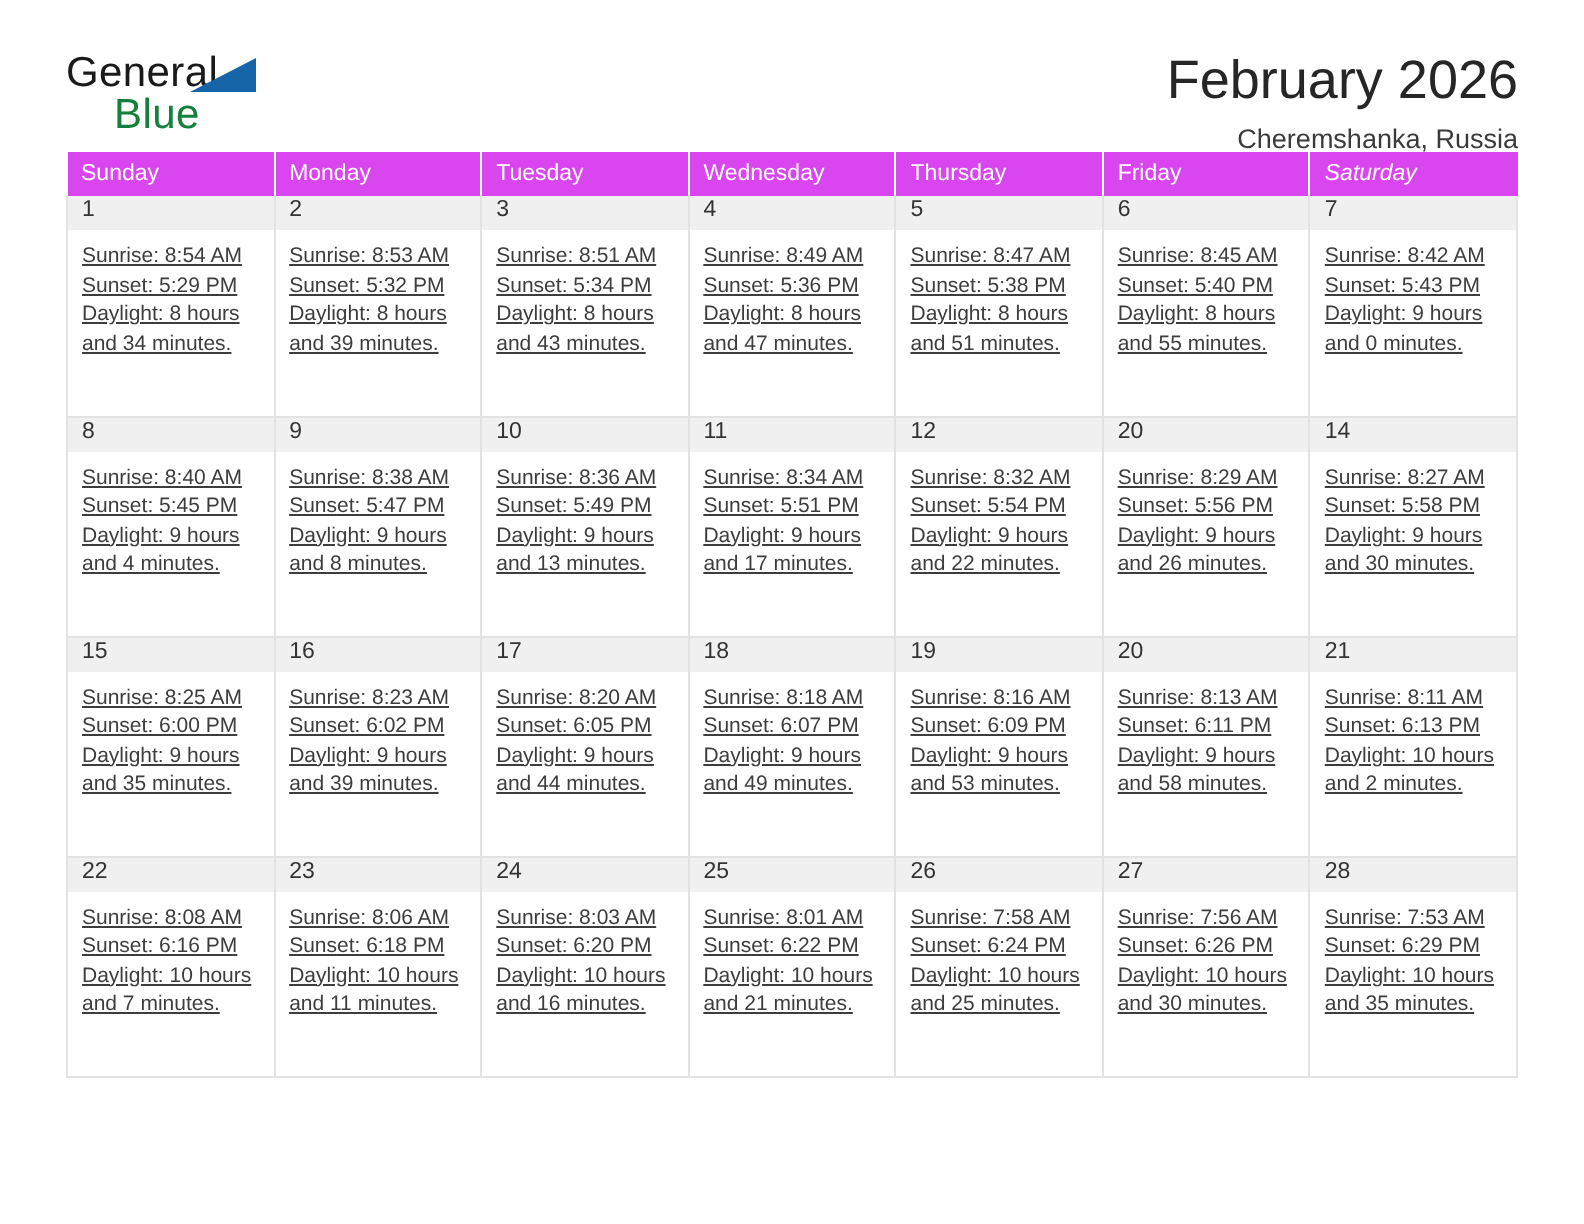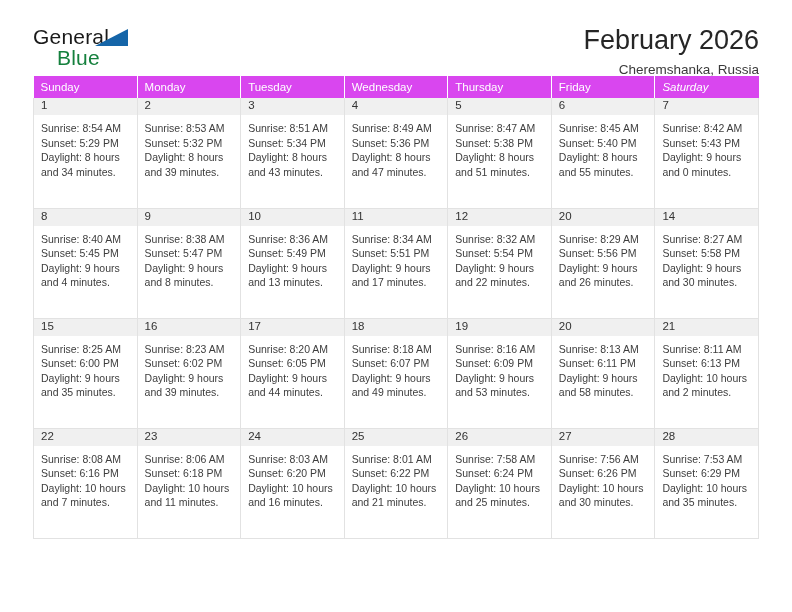--- a/index.html
+++ b/index.html
@@ -119,20 +119,21 @@
     padding: 1px 0 0 7px;
     box-sizing: border-box;
     font-size: 11.5px;
     color: #333333;
   }
   .cell-body {
     padding: 6px 7px 0 7px;
     font-size: 10.5px;
     line-height: 14.5px;
     color: #3d3d3d;
+    text-decoration: underline;
   }
   .cell-body div { white-space: normal; }
 </style>
 </head>
 <body>
 
 <div class="page">
 
   <div class="header">
     <div class="logo">

